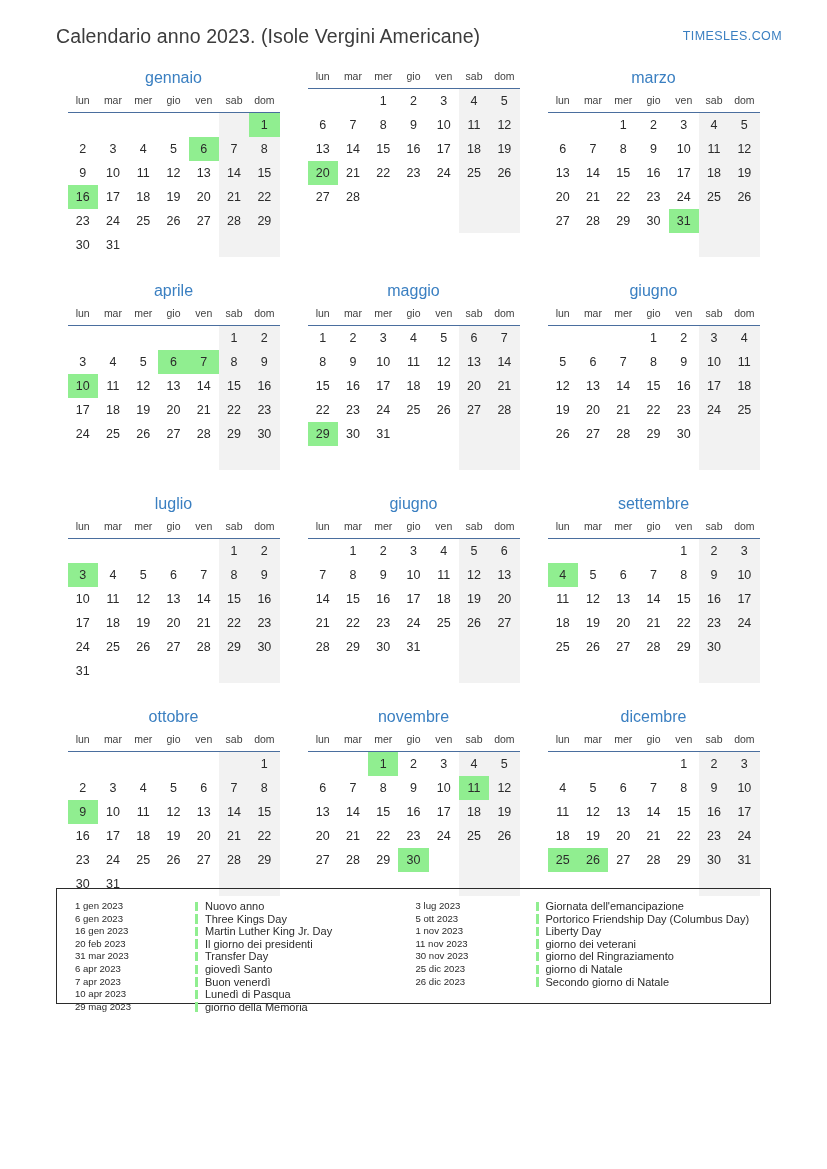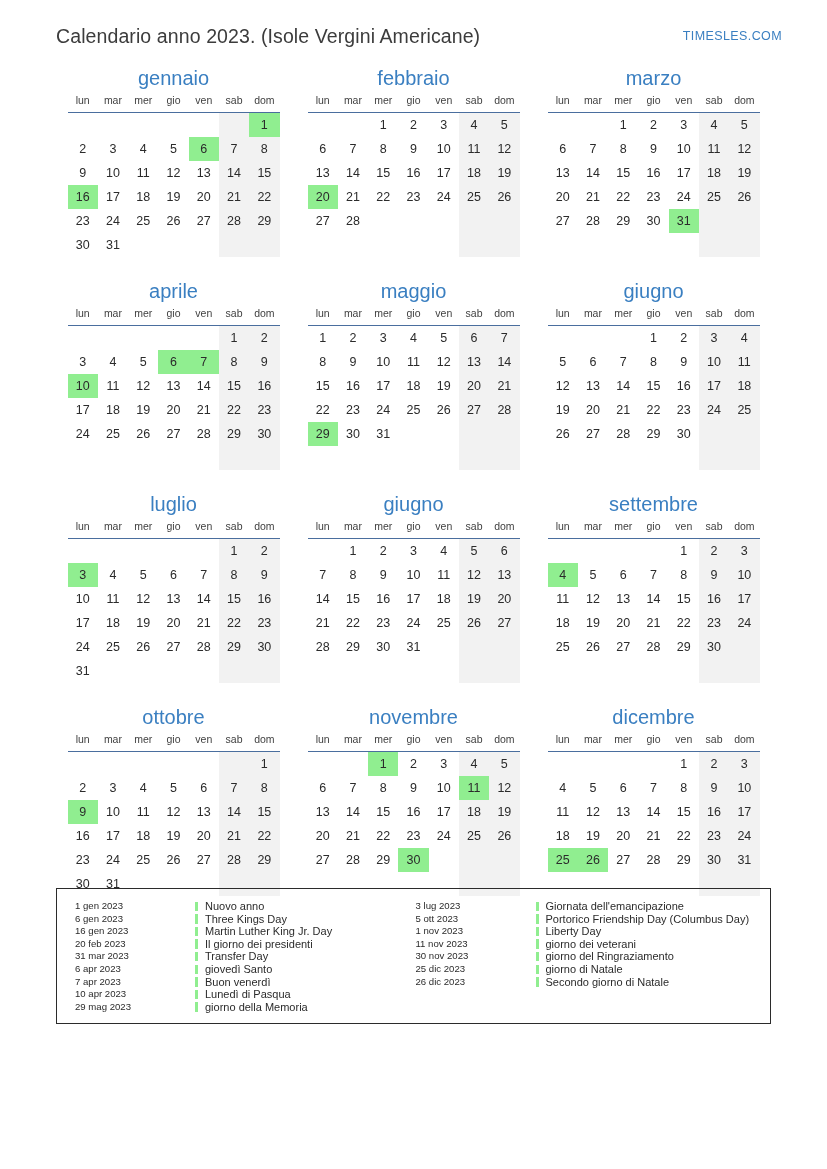--- a/index.html
+++ b/index.html
@@ -62,21 +62,21 @@
     column-gap: 5px;
     row-gap: 0px;
   }
   .month {
     width: 235px;
     height: 213px;
     box-sizing: border-box;
   }
   .month-name {
     text-align: center;
-    font-size: 20px;
+    font-size: 16px;
     color: #3a7fc1;
     font-weight: 400;
     height: 24px;
     line-height: 24px;
     margin-bottom: 0px;
   }
 
   table.cal {
     border-collapse: collapse;
     width: 212px;
@@ -112,21 +112,21 @@
   table.cal td.empty.wk {
     background: #f2f2f2;
   }
 
   
   .legend-box {
     position: absolute;
     left: 56px;
     top: 888px;
     width: 715px;
-    height: 136px;
+    height: 116px;
     border: 1.4px solid #2b2b2b;
     box-sizing: border-box;
     padding: 11px 14px 10px 18px;
     display: flex;
     gap: 0px;
   }
   .legend-col {
     display: flex;
     flex-direction: column;
     flex: 1 1 50%;
@@ -234,21 +234,20 @@
               <td class="empty"></td>
               <td class="empty"></td>
               <td class="empty"></td>
               <td class="empty wk"></td>
               <td class="empty wk"></td>
             </tr>
           </tbody>
         </table>
       </div>
       <div class="month">
-        <div class="month-name">febbraio</div>
         <table class="cal">
           <thead>
             <tr>
               <th>lun</th>
               <th>mar</th>
               <th>mer</th>
               <th>gio</th>
               <th>ven</th>
               <th>sab</th>
               <th>dom</th>

